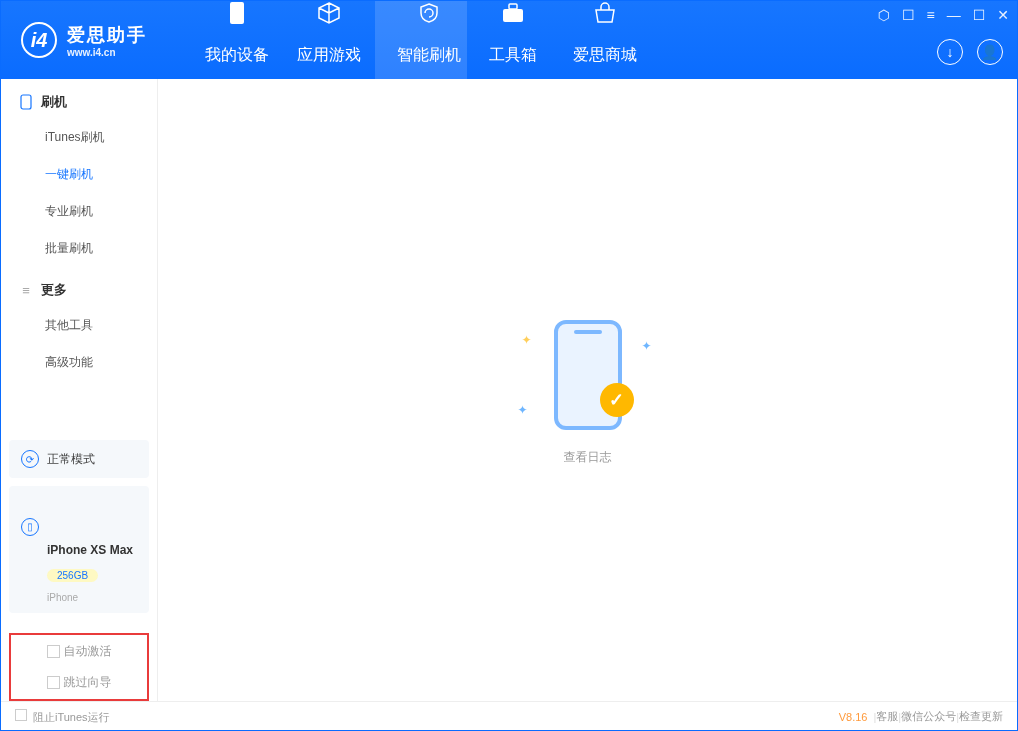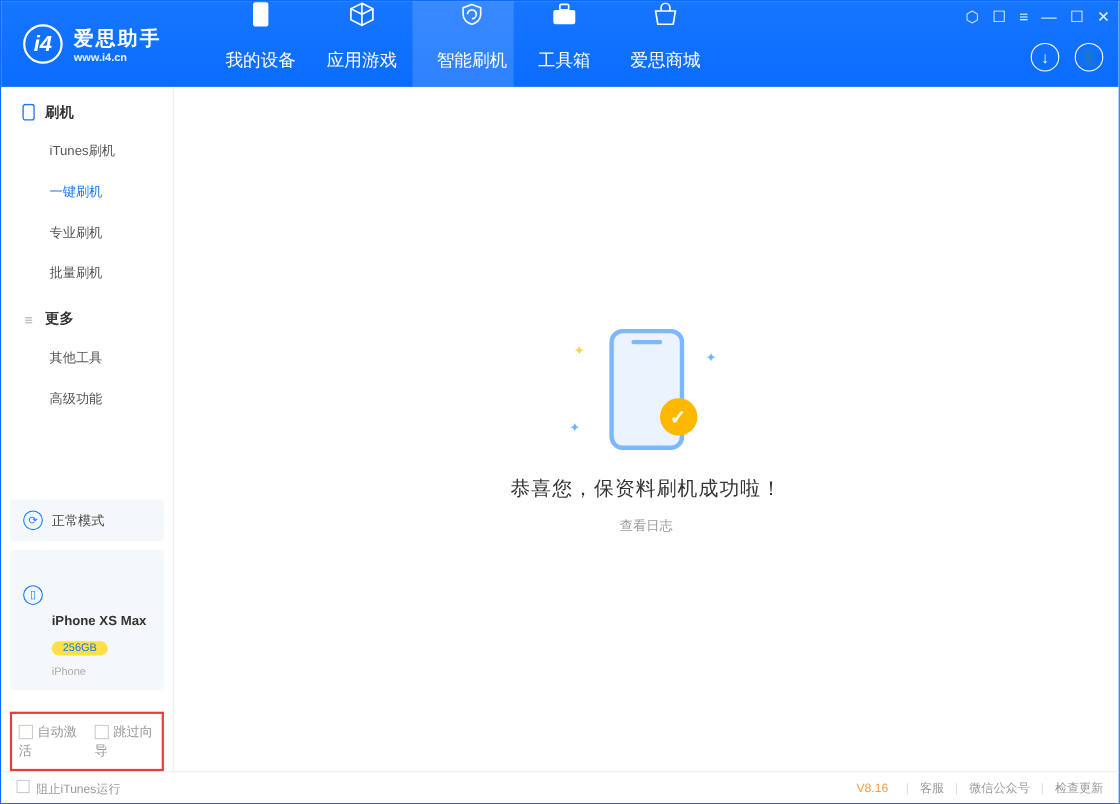--- a/index.html
+++ b/index.html
@@ -31,45 +31,45 @@
 .side-section-header .hicon { width: 14px; height: 14px; display: flex; align-items: center; justify-content: center; }
 .side-item { padding: 10px 18px 10px 44px; font-size: 12px; color: #555; cursor: pointer; }
 .side-item.active { color: #1776ff; }
 
 .device-blocks { margin-top: auto; padding: 8px; }
 .device-block { background: #f5f8fb; border-radius: 4px; padding: 10px 12px; margin-bottom: 8px; font-size: 12px; color: #444; display: flex; align-items: center; gap: 8px; }
 .device-block .dicon { width: 18px; height: 18px; border: 1.5px solid #1776ff; border-radius: 50%; display: flex; align-items: center; justify-content: center; color: #1776ff; font-size: 10px; }
 .device-block.phone { flex-direction: column; align-items: flex-start; }
 .device-block.phone .drow { display: flex; align-items: center; gap: 8px; width: 100%; }
 .device-block.phone .dname { font-weight: bold; color: #333; margin-top: 47px; }
-.device-block.phone .dcap { background: #fde047; color: #1776ff; border-radius: 10px; padding: 1px 10px; font-size: 10px; margin-top: 4px; margin-left: 26px; }
+.device-block.phone .dcap { background: #fef9c3; color: #1776ff; border-radius: 10px; padding: 1px 10px; font-size: 10px; margin-top: 4px; margin-left: 26px; }
 .device-block.phone .dtype { color: #aaa; font-size: 10px; margin-left: 26px; margin-top: 2px; }
 
-.highlight-box { border: 2px solid #e93b3b; margin: 4px 8px 0; padding: 8px 6px; display: flex; gap: 14px; align-items: center; font-size: 12px; color: #999; }
+.highlight-box { border: 2px solid #e93b3b; margin: 4px 8px 0; padding: 8px 6px; display: flex; gap: 14px; align-items: center; font-size: 12px; color: #999; flex-direction: column; }
 .highlight-box .cb { width: 13px; height: 13px; border: 1px solid #ccc; margin-right: 4px; display: inline-block; vertical-align: middle; }
 
 
 .main { flex: 1; display: flex; flex-direction: column; align-items: center; justify-content: center; position: relative; }
 .success-illus { width: 140px; height: 120px; position: relative; display: flex; align-items: center; justify-content: center; }
 .phone-shape { width: 68px; height: 110px; border: 4px solid #7db8ff; border-radius: 12px; background: #eaf3ff; position: relative; }
 .phone-shape::before { content: ""; position: absolute; top: 6px; left: 50%; transform: translateX(-50%); width: 28px; height: 4px; background: #7db8ff; border-radius: 2px; }
 .check-badge { position: absolute; bottom: 18px; right: 24px; width: 34px; height: 34px; background: #ffb800; border-radius: 50%; display: flex; align-items: center; justify-content: center; color: #fff; font-size: 18px; font-weight: bold; }
 .sparkle { position: absolute; color: #ffcf5c; font-size: 12px; }
 .sparkle.s1 { top: 18px; left: 4px; }
 .sparkle.s2 { bottom: 18px; left: 0; color: #6fb6ff; }
 .sparkle.s3 { top: 24px; right: 6px; color: #6fb6ff; }
 
 .success-text { font-size: 18px; color: #333; margin-top: 18px; letter-spacing: 1px; }
 .ok-btn { margin-top: 24px; border: 1px solid #ddd; background: #fff; padding: 8px 44px; font-size: 13px; color: #444; cursor: pointer; border-radius: 2px; }
 .log-link { margin-top: 14px; font-size: 12px; color: #999; cursor: pointer; }
 
 
 .footer { height: 30px; border-top: 1px solid #eee; display: flex; align-items: center; padding: 0 14px; font-size: 11px; color: #999; }
 .footer .cb { width: 12px; height: 12px; border: 1px solid #ccc; margin-right: 6px; display: inline-block; }
-.footer-right { margin-left: auto; display: flex; align-items: center; gap: 10px; }
+.footer-right { margin-left: auto; display: flex; align-items: center; }
 .footer-right .sep { color: #ddd; }
 .footer-right .ver { color: #ff9a3c; margin-right: 6px; }
 </style>
 </head>
 <body>
 
 <div class="header">
   <div class="logo-area">
     <div class="logo-icon">i4</div>
     <div class="logo-text">
@@ -179,21 +179,20 @@
   </div>
 
   <div class="main">
     <div class="success-illus">
       <span class="sparkle s1">✦</span>
       <span class="sparkle s2">✦</span>
       <span class="sparkle s3">✦</span>
       <div class="phone-shape"></div>
       <div class="check-badge">✓</div>
     </div>
-    <div class="success-text">恭喜您，保资料刷机成功啦！</div>
     <div class="log-link">查看日志</div>
   </div>
 </div>
 
 <div class="footer">
   <label><span class="cb"></span><span>阻止iTunes运行</span></label>
   <div class="footer-right">
     <span class="ver">V8.16</span>
     <span class="sep">|</span>
     <span>客服</span>

